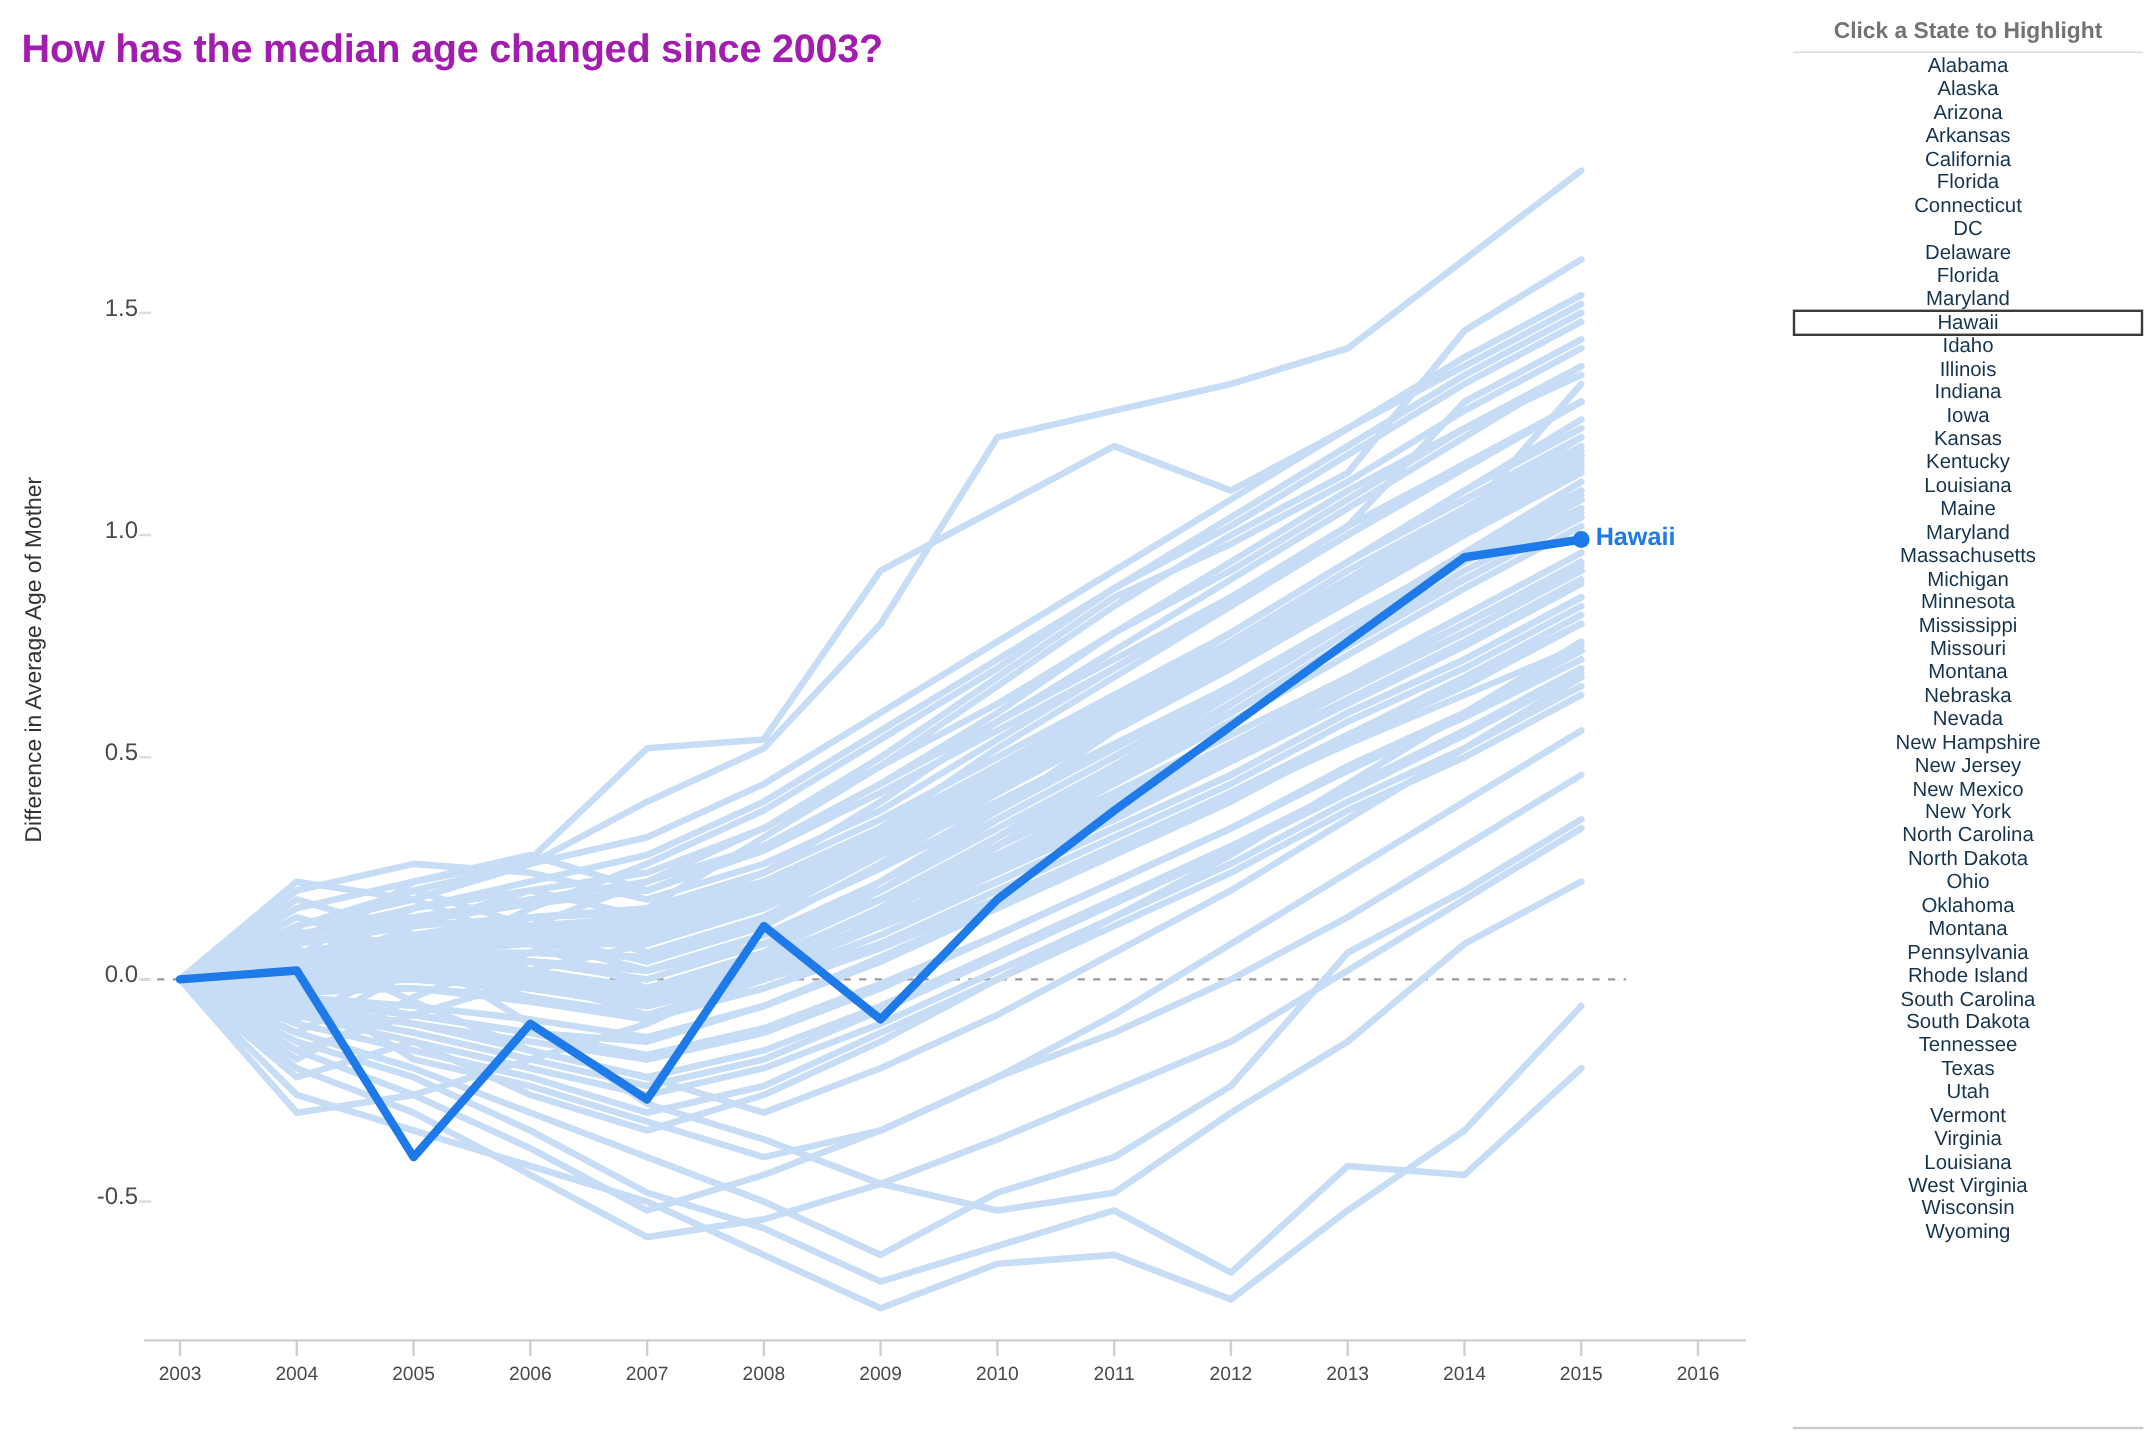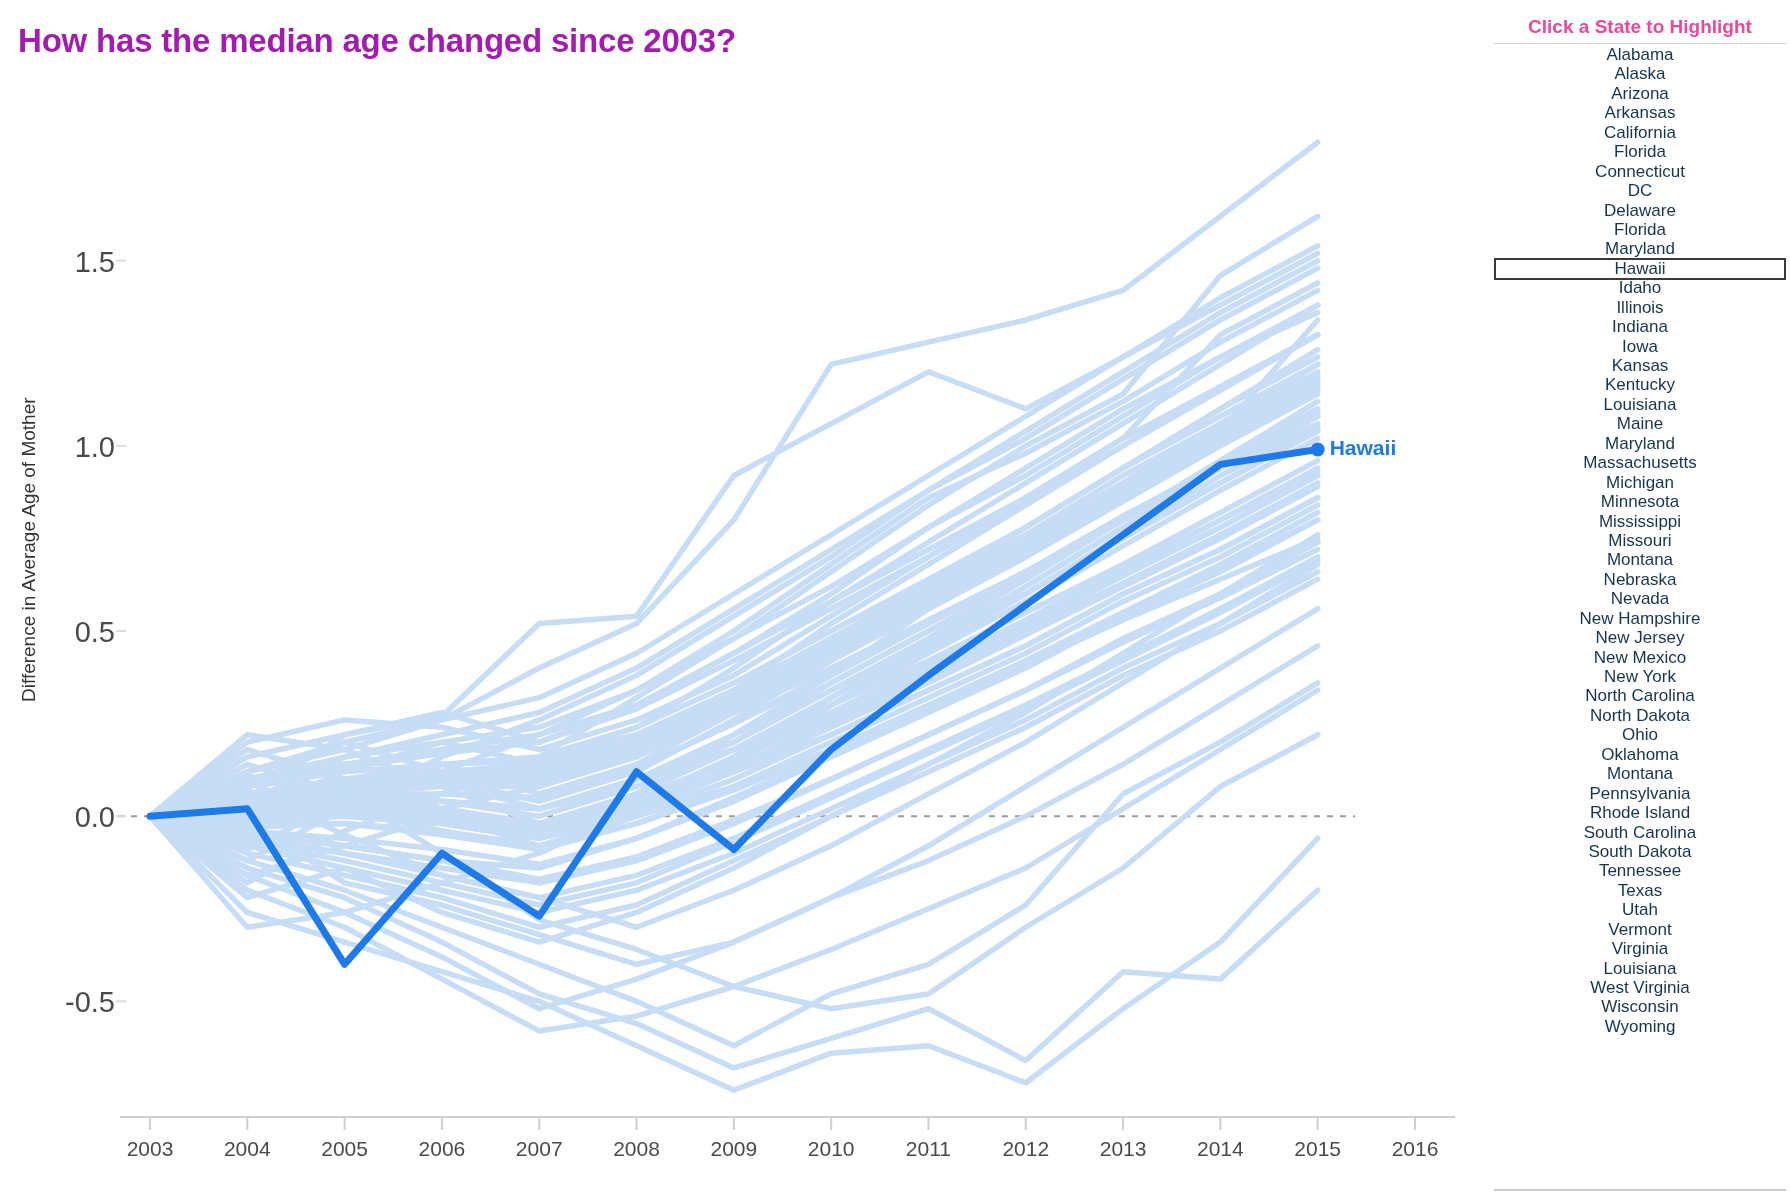--- a/index.html
+++ b/index.html
@@ -37,28 +37,28 @@
     width: 28px; height: 390px;
     writing-mode: vertical-rl;
     transform: rotate(180deg);
     font-size: 19px;
     color: #333333;
     text-align: center;
     white-space: nowrap;
   }
   .tick-label {
     position: absolute;
-    font-size: 29px;
+    font-size: 20px;
     color: #4a4a4a;
     text-align: right;
     white-space: nowrap;
   }
   .x-tick-label {
     position: absolute;
-    font-size: 21px;
+    font-size: 16px;
     color: #4a4a4a;
     text-align: center;
     white-space: nowrap;
   }
   .series-label {
     position: absolute;
     font-size: 21px;
     font-weight: bold;
     color: #1d7ae8;
     white-space: nowrap;
@@ -71,21 +71,21 @@
     width: 300px; height: 1200px;
     background: #ffffff;
   }
   #state-panel-header {
     position: absolute;
     left: 0; top: 16px;
     width: 300px;
     text-align: center;
     font-size: 19px;
     font-weight: bold;
-    color: #ec4899;
+    color: #737373;
     white-space: nowrap;
   }
   #state-list-divider-top {
     position: absolute;
     left: 4px; top: 43px;
     width: 292px; height: 1px;
     background: #d4d4d4;
   }
   #state-list {
     position: absolute;

